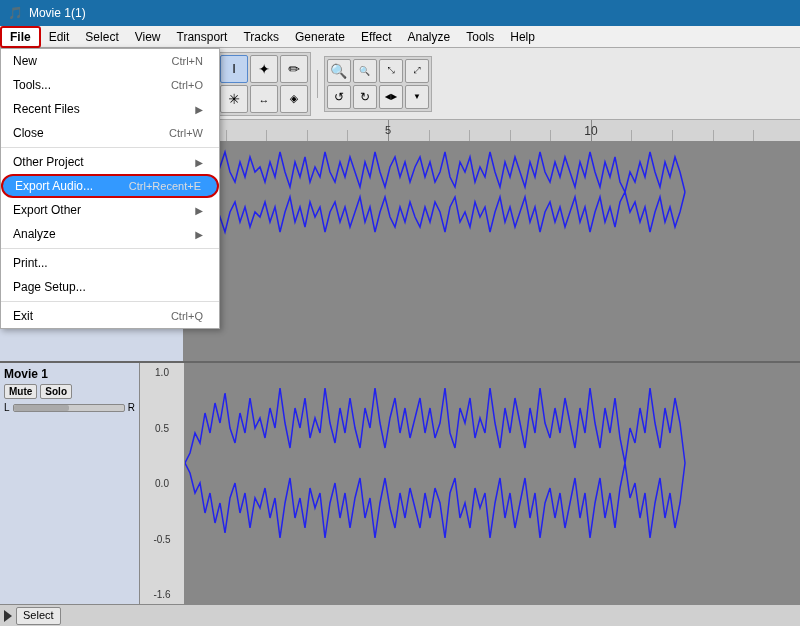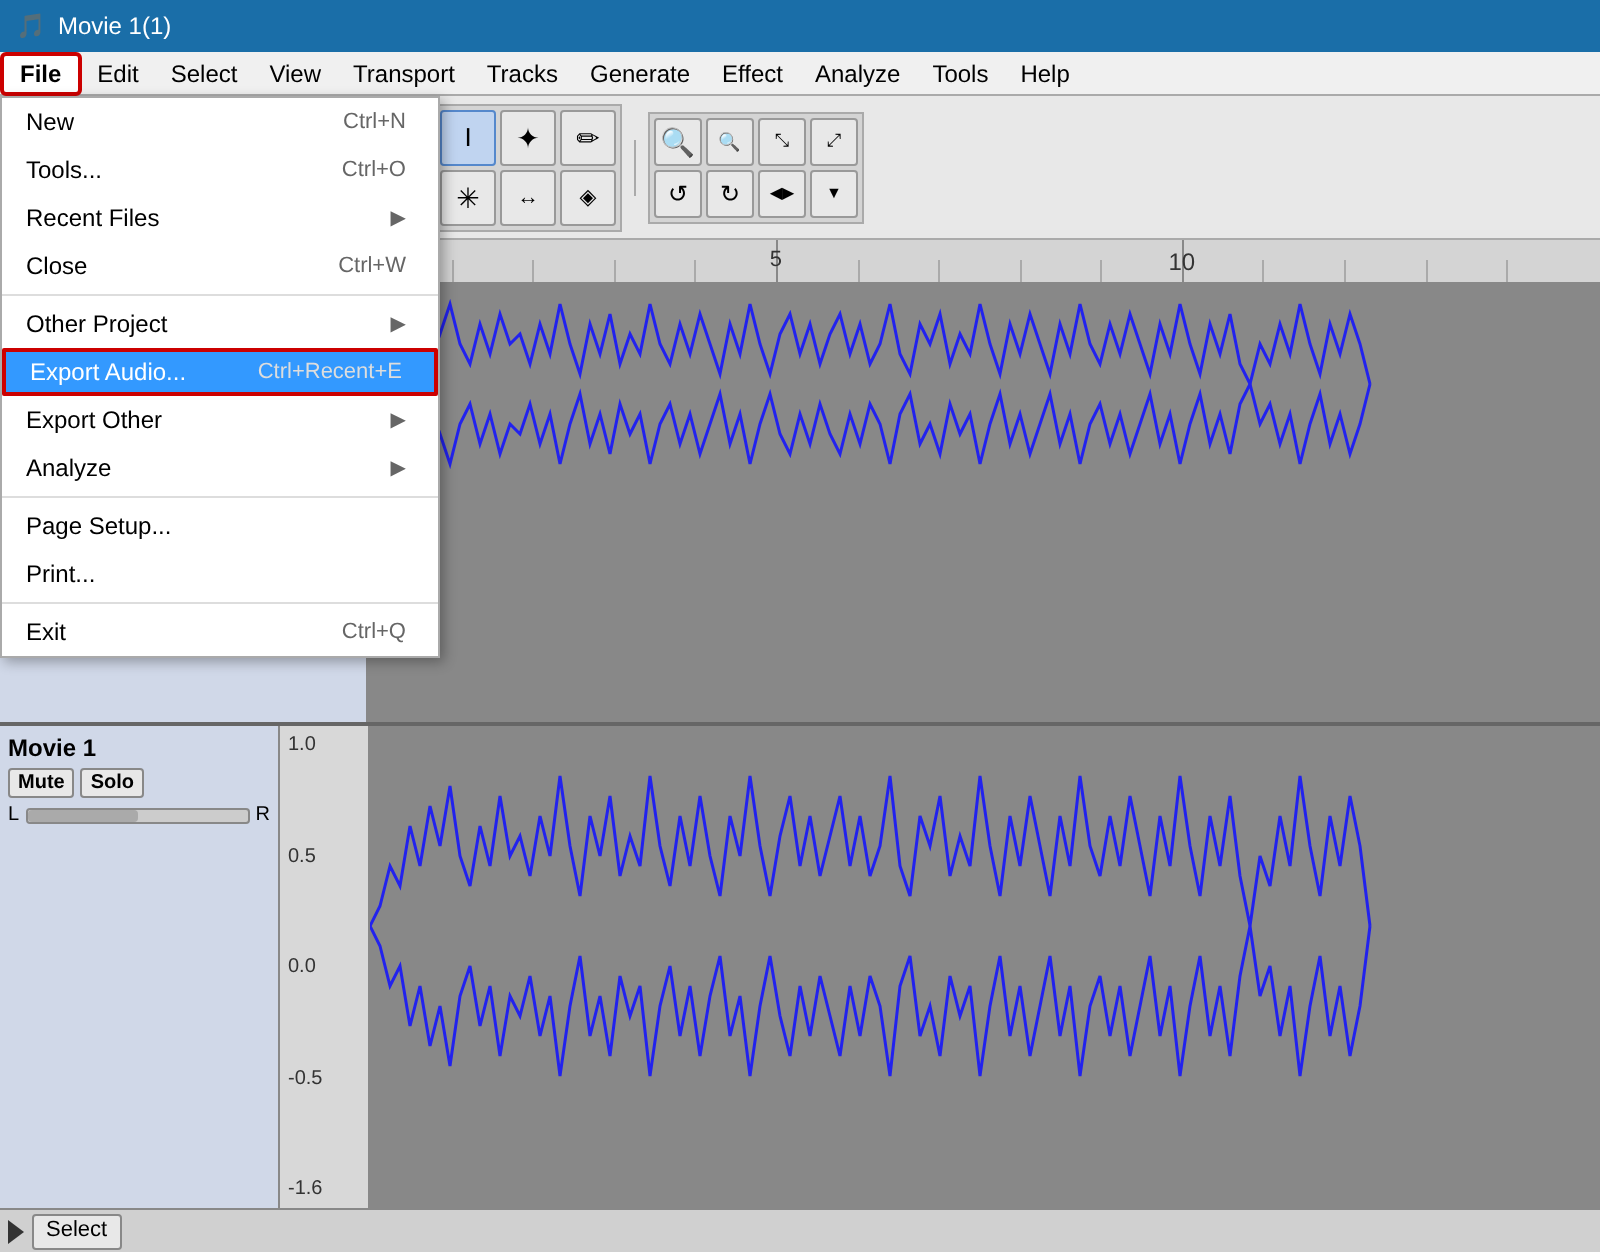--- a/index.html
+++ b/index.html
@@ -60,21 +60,21 @@
       padding: 4px 16px 4px 12px;
       cursor: pointer;
       font-size: 12px;
       height: 24px;
       text-align: right;
     }
     .dropdown-item.highlighted {
       background: #3399ff;
       color: white;
       border: 2px solid #cc0000;
-      border-radius: 1px;
+      border-radius: 12px;
       gap: 20px;
     }
     .dropdown-item .shortcut { color: #666; font-size: 11px; }
     .dropdown-item.highlighted .shortcut { color: #ddd; }
     .dropdown-item .arrow { font-size: 10px; color: #666; }
     .dropdown-separator {
       height: 1px;
       background: #ddd;
       margin: 2px 0;
     }
@@ -277,24 +277,24 @@
     <div class="dropdown-item">
       <span>Export Other</span>
       <span class="arrow">▶</span>
     </div>
     <div class="dropdown-item">
       <span>Analyze</span>
       <span class="arrow">▶</span>
     </div>
     <div class="dropdown-separator"></div>
     <div class="dropdown-item">
+      <span>Print...</span>
+    </div>
+    <div class="dropdown-item">
       <span>Page Setup...</span>
-    </div>
-    <div class="dropdown-item">
-      <span>Print...</span>
     </div>
     <div class="dropdown-separator"></div>
     <div class="dropdown-item">
       <span>Exit</span>
       <span class="shortcut">Ctrl+Q</span>
     </div>
   </div>
 </div>
 
 <div id="toolbar-area">
@@ -405,21 +405,21 @@
       </div>
       <div style="display:flex; gap:3px; margin-top:3px; align-items:center;">
         <span style="font-size:10px;">L</span>
         <div style="flex:1; height:8px; background:#ccc; border:1px solid #888; border-radius:2px; position:relative;">
           <div style="position:absolute; width:50%; height:100%; background:#aaa; border-radius:2px;"></div>
         </div>
         <span style="font-size:10px;">R</span>
       </div>
     </div>
 
-    <div style="width:45px; background:#d8d8d8; border-right:1px solid #888; display:flex; flex-direction:column; align-items:flex-start; justify-content:space-between; padding:4px 4px; font-size:10px; color:#333; flex-shrink:0;">
+    <div style="width:45px; background:#d8d8d8; border-right:1px solid #888; display:flex; flex-direction:column; align-items:center; justify-content:space-between; padding:4px 4px; font-size:10px; color:#333; flex-shrink:0;">
       <span>1.0</span>
       <span>0.5</span>
       <span>0.0</span>
       <span>-0.5</span>
       <span>-1.6</span>
     </div>
 
     <div style="flex:1; position:relative; background:#888; overflow:hidden;">
 
       <div style="position:absolute; top:50%; left:0; right:0; height:1px; background:#666; opacity:0.5;"></div>

